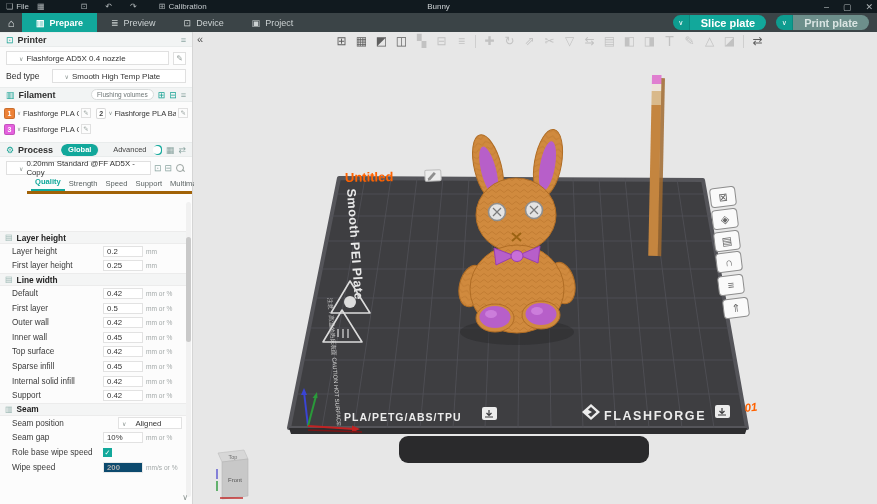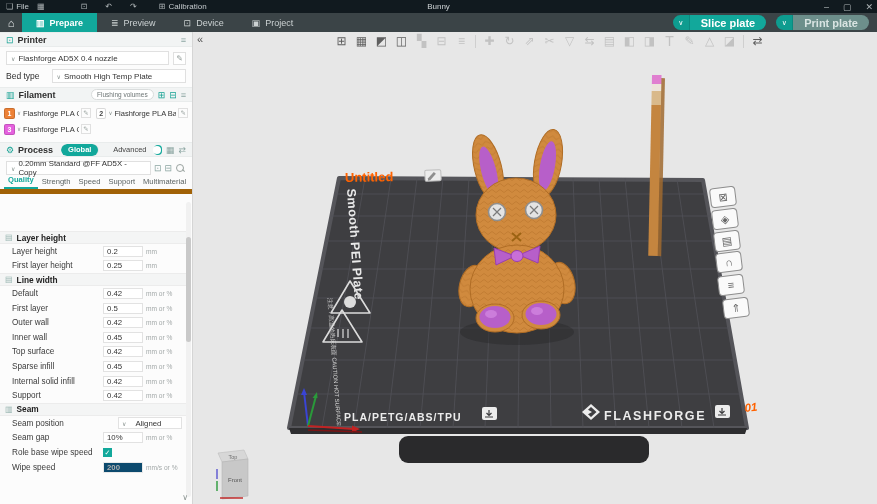--- a/index.html
+++ b/index.html
@@ -29,21 +29,21 @@
 
   
   .panel { position:absolute; left:0; top:32px; width:193px; height:472px; background:#fcfcfc; border-right:1px solid #d5d5d5; }
   .sec-h { height:15px; background:#f2f4f4; display:flex; align-items:center; gap:4px; padding:0 6px; border-top:1px solid #e9ecec; border-bottom:1px solid #e9ecec; }
   .sec-h .s-ic { color:#18a294; font-size:9px; }
   .sec-h .s-ttl { font-size:9px; font-weight:bold; color:#2e2e2e; flex:0 0 auto; }
   .sec-sp { flex:1; }
   .mini-ic { color:#8ba5a1; font-size:9px; cursor:pointer; }
   .mini-ic.teal { color:#18a294; }
   .pill-btn { border:1px solid #d9dcdc; border-radius:7px; background:#fff; color:#6d7575; font-size:6.5px; padding:1px 5px; cursor:pointer; }
-  .sel { border:1px solid #e0e0e0; background:#fff; height:14px; display:flex; align-items:center; gap:3px; padding:0 4px; font-size:8px; color:#333; cursor:pointer; }
+  .sel { border:1px solid #e0e0e0; background:#fff; height:14px; display:flex; align-items:center; gap:3px; padding:0 12px; font-size:8px; color:#333; cursor:pointer; }
   .sel .caret { color:#8a9390; font-size:6px; }
   .editbox { width:13px; height:13px; border:1px solid #e0e0e0; background:#fff; display:flex; align-items:center; justify-content:center; color:#9aa3a0; font-size:8px; cursor:pointer; }
   .prow-top { display:flex; align-items:center; gap:4px; padding:4px 6px 2px 6px; }
   .bed-row { display:flex; align-items:center; gap:12px; padding:2px 6px 4px 6px; }
   .bed-lbl { font-size:8.5px; color:#2e2e2e; white-space:nowrap; }
   .fil-grid { padding:3px 4px 5px 4px; display:grid; grid-template-columns:92px 92px; grid-auto-rows:16px; align-items:center; }
   .fil-item { display:flex; align-items:center; gap:2px; }
   .badge { width:11px; height:11px; border-radius:2px; display:flex; align-items:center; justify-content:center; font-size:7px; font-weight:bold; color:#fff; border:1px solid rgba(0,0,0,.15); }
   .badge.light { color:#444; }
   .fil-name { font-size:7.5px; color:#333; white-space:nowrap; overflow:hidden; max-width:56px; }
@@ -52,21 +52,21 @@
   .seg { display:flex; border-radius:8px; background:#e7eaea; overflow:hidden; height:12px; }
   .seg .sg { padding:0 7px; font-size:7.5px; display:flex; align-items:center; color:#767e7e; cursor:pointer; }
   .seg .sg.on { background:#12a89b; color:#fff; border-radius:8px; font-weight:bold; }
   .adv { font-size:7.5px; color:#444; margin-left:6px; }
   .switch { width:17px; height:10px; border-radius:5px; background:#12a89b; position:relative; cursor:pointer; margin-left:3px; }
   .switch::after { content:""; position:absolute; right:1px; top:1px; width:8px; height:8px; border-radius:50%; background:#fff; }
   .preset-row { display:flex; align-items:center; gap:3px; padding:4px 6px; }
   .magnifier { width:11px; height:11px; position:relative; cursor:pointer; }
   .magnifier::before { content:""; position:absolute; left:1px; top:1px; width:6px; height:6px; border:1.2px solid #9aa3a0; border-radius:50%; }
   .magnifier::after { content:""; position:absolute; left:7px; top:7px; width:3px; height:1.2px; background:#9aa3a0; transform:rotate(45deg); }
-  .ptabs { display:flex; align-items:flex-end; gap:0; border-bottom:5px solid #a16207; padding:0 4px; height:15px; }
+  .ptabs { display:flex; align-items:flex-end; gap:0; border-bottom:3px solid #a16207; padding:0 4px; height:15px;margin-left:27px; }
   .ptab { font-size:7.6px; color:#5b6363; padding:0 4px 3px 4px; cursor:pointer; white-space:nowrap; }
   .ptab.active { color:#12a89b; font-weight:bold; border-bottom:2px solid #12a89b; }
   .params { position:absolute; left:0; top:168px; width:186px; height:297px; overflow:hidden; }
   .grp-h { height:13px; background:#f4f5f5; display:flex; align-items:center; gap:4px; padding:0 5px; border-top:1px solid #ececec; border-bottom:1px solid #ececec; }
   .grp-h .g-ic { color:#95b3ae; font-size:8px; }
   .grp-h .g-ttl { font-size:8.3px; font-weight:bold; color:#222; }
   .prow { display:flex; align-items:center; height:14.6px; padding:0 4px 0 12px; }
   .plbl { flex:1; font-size:8.2px; color:#3a3a3a; white-space:nowrap; }
   .pbox { width:40px; height:11px; border:1px solid #e2e2e2; background:#fff; font-size:7.8px; color:#333; display:flex; align-items:center; padding:0 3px; cursor:text; }
   .pbox.dis { background:#0c4a6e; color:#b0b0b0; border-color:#e8e8e8;font-weight:bold; }

